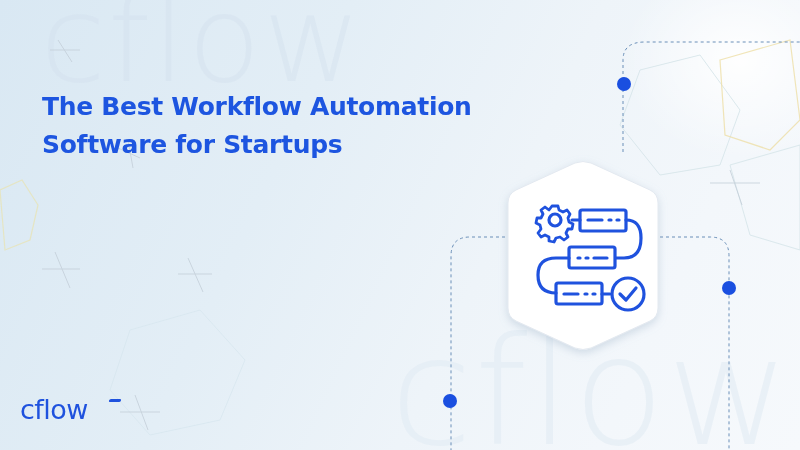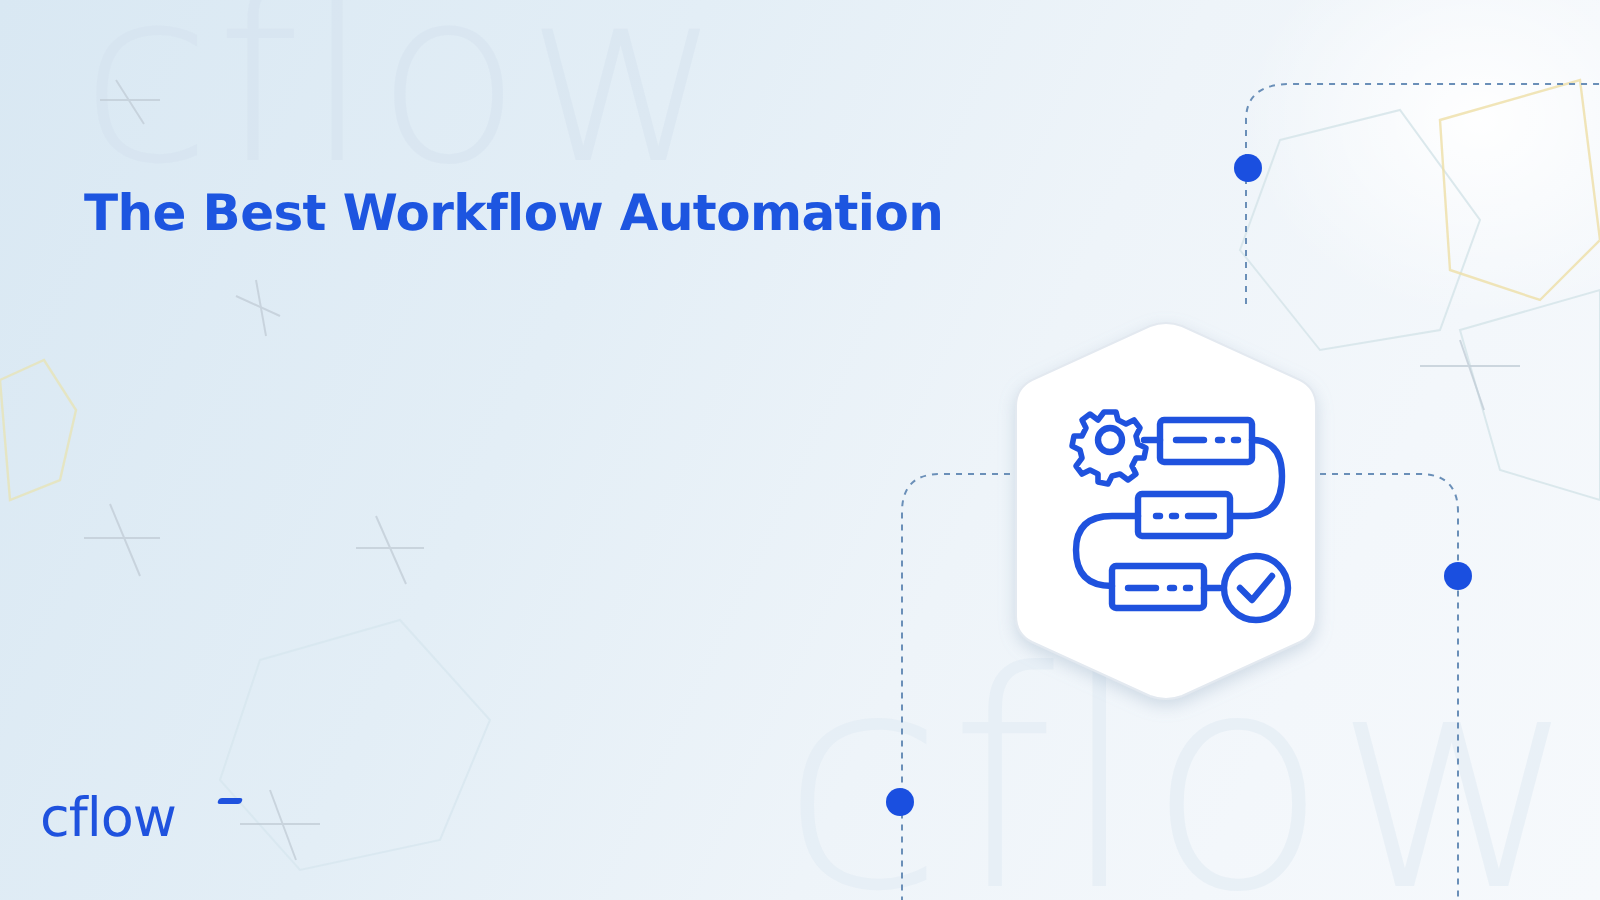--- a/index.html
+++ b/index.html
@@ -74,20 +74,21 @@
     <path d="M 505 237 L 470 237 Q 451 237 451 256 L 451 450"></path>
     <path d="M 660 237 L 710 237 Q 729 237 729 256 L 729 450"></path>
   </g>
   <circle cx="624" cy="84" r="7" fill="#1a4fe0"></circle>
   <circle cx="729" cy="288" r="7" fill="#1a4fe0"></circle>
   <circle cx="450" cy="401" r="7" fill="#1a4fe0"></circle>
 </svg>
 
 <h1 class="title">
   <span>The Best Workflow Automation</span>
+  <span>Software for Startups</span>
 </h1>
 
 <svg class="hex-card" width="800" height="450">
   <defs>
     <filter id="sh" x="-20%" y="-20%" width="140%" height="140%">
       <feDropShadow dx="0" dy="3" stdDeviation="4" flood-color="#8fa6bf" flood-opacity="0.35"></feDropShadow>
     </filter>
   </defs>
   <path d="M 575 163 Q 583 160 591 163 L 650 190 Q 658 194 658 203 L 658 308 Q 658 317 650 321 L 591 348 Q 583 351 575 348 L 516 321 Q 508 317 508 308 L 508 203 Q 508 194 516 190 Z" fill="#ffffff" filter="url(#sh)" stroke="#e3e9f0" stroke-width="1"></path>
   <g fill="none" stroke="#1f52de" stroke-width="3.2" stroke-linecap="round" stroke-linejoin="round">

